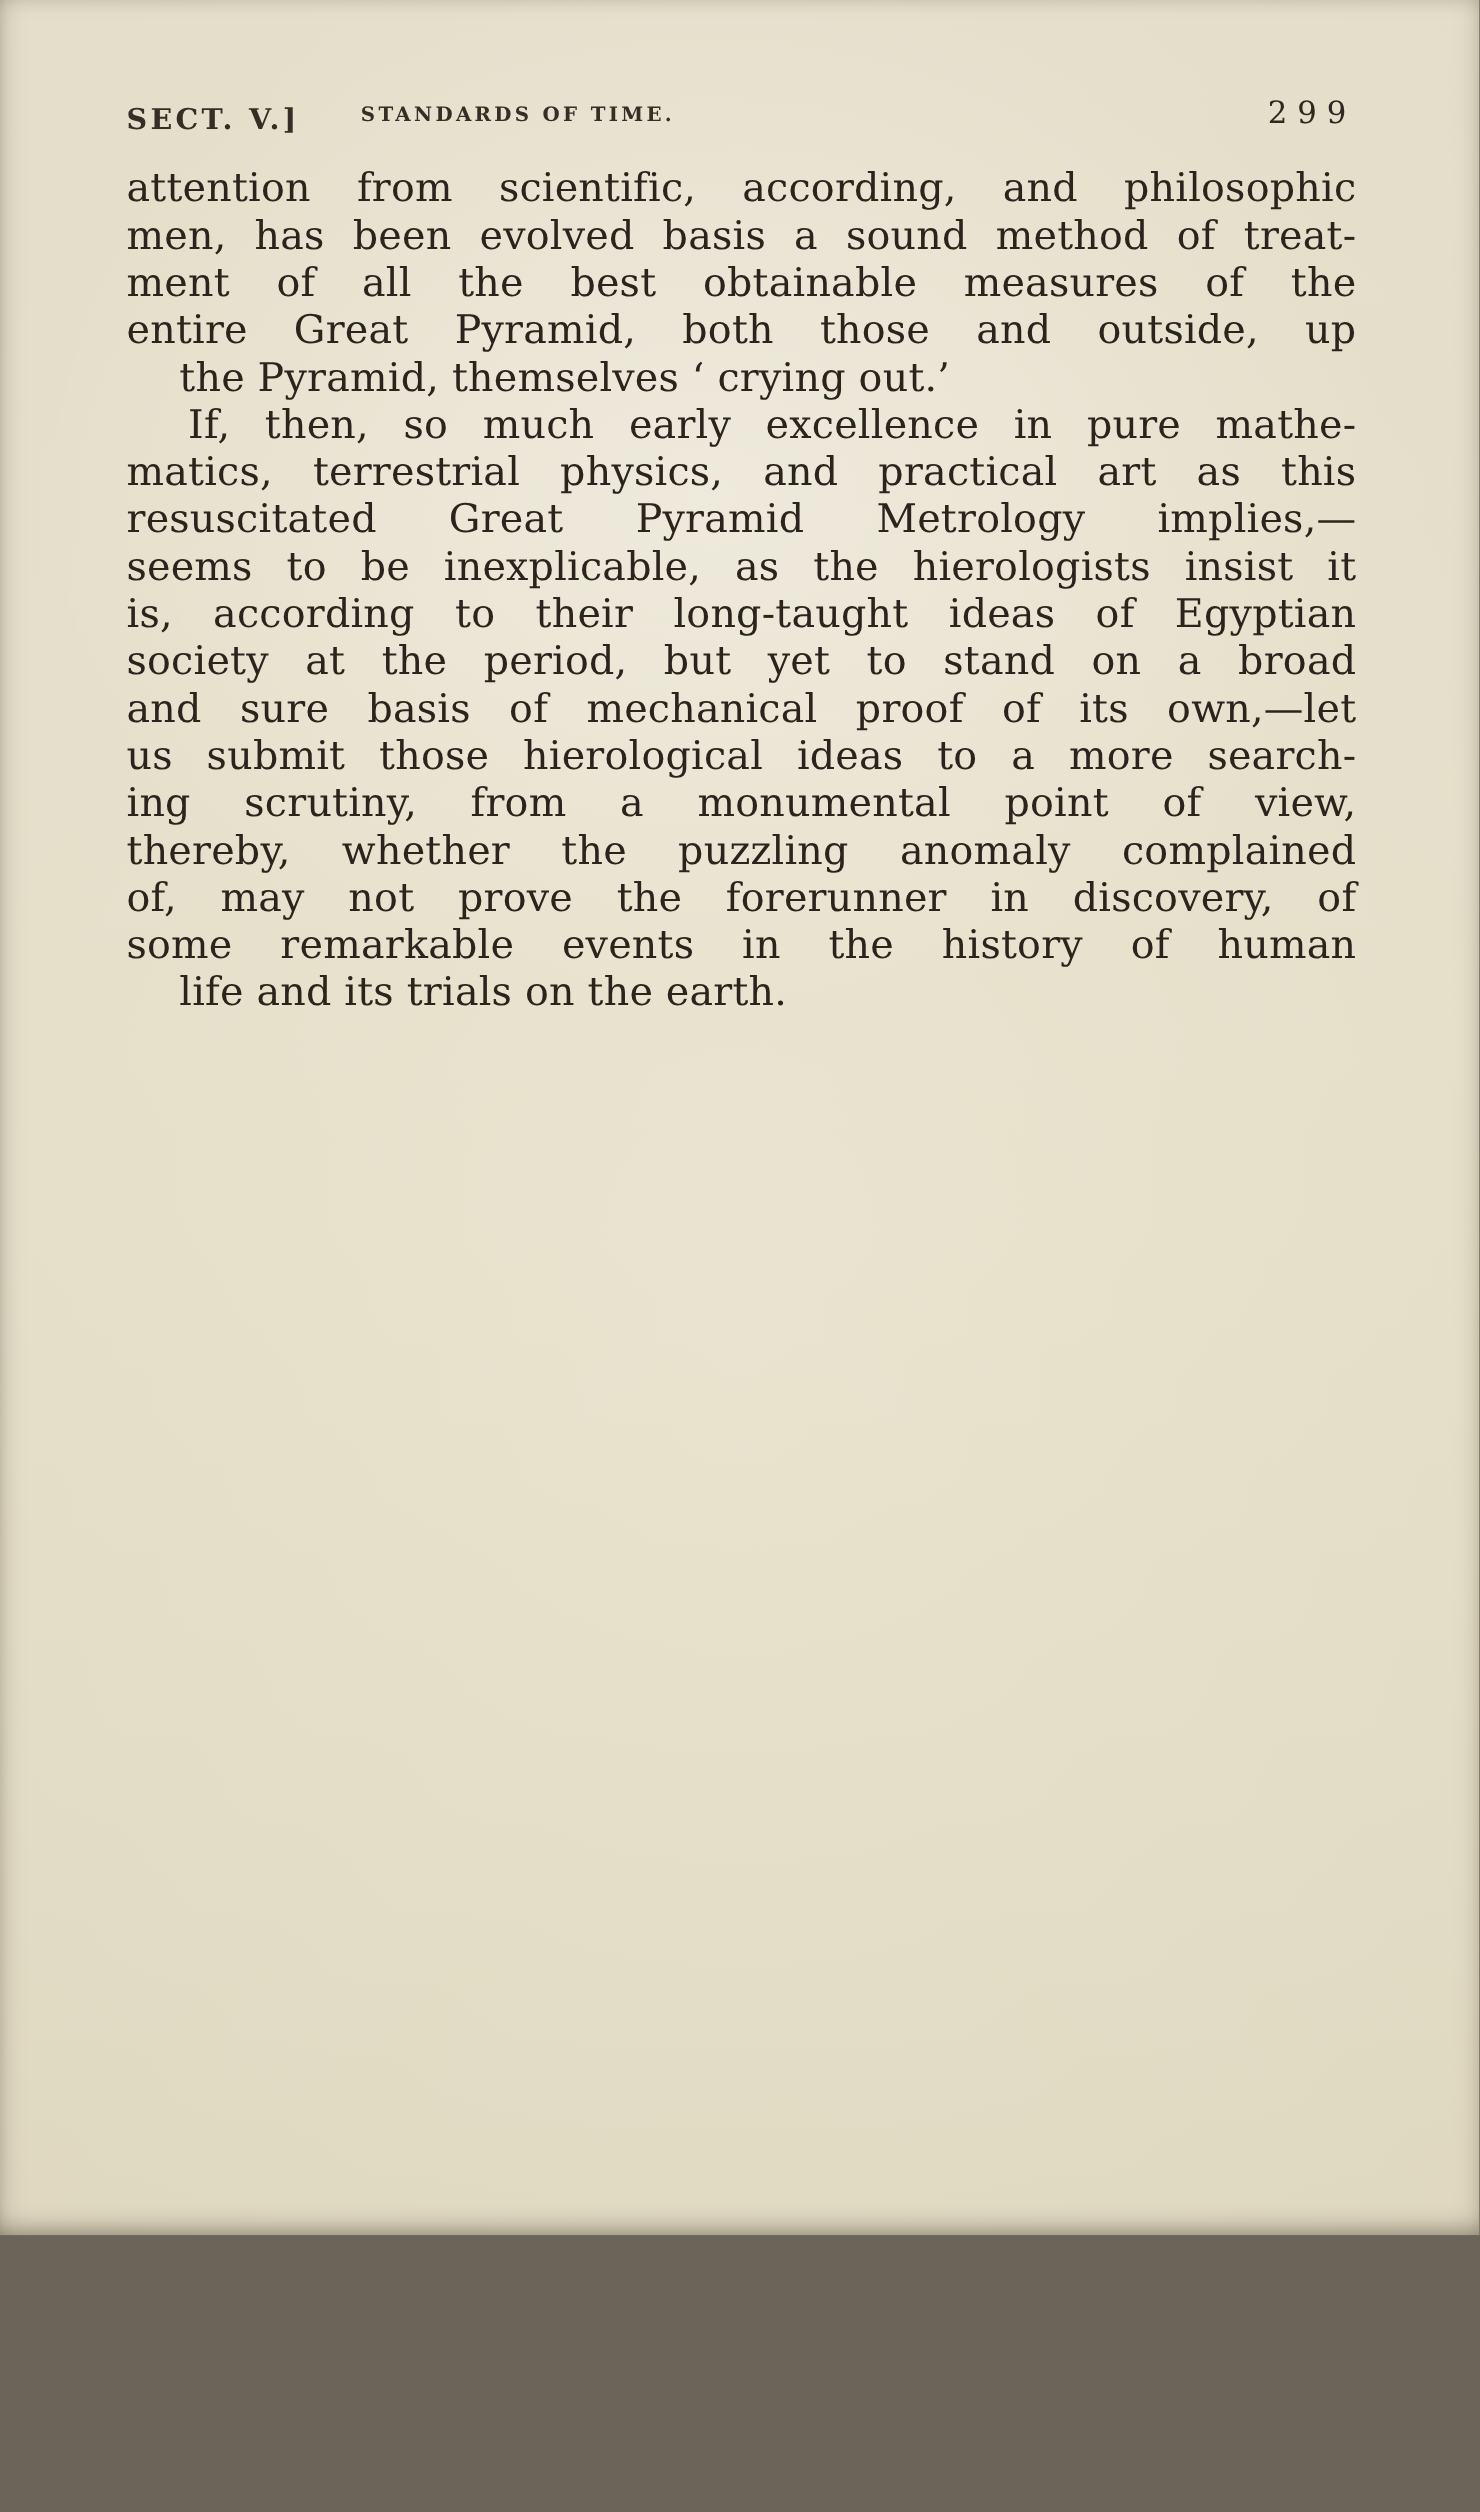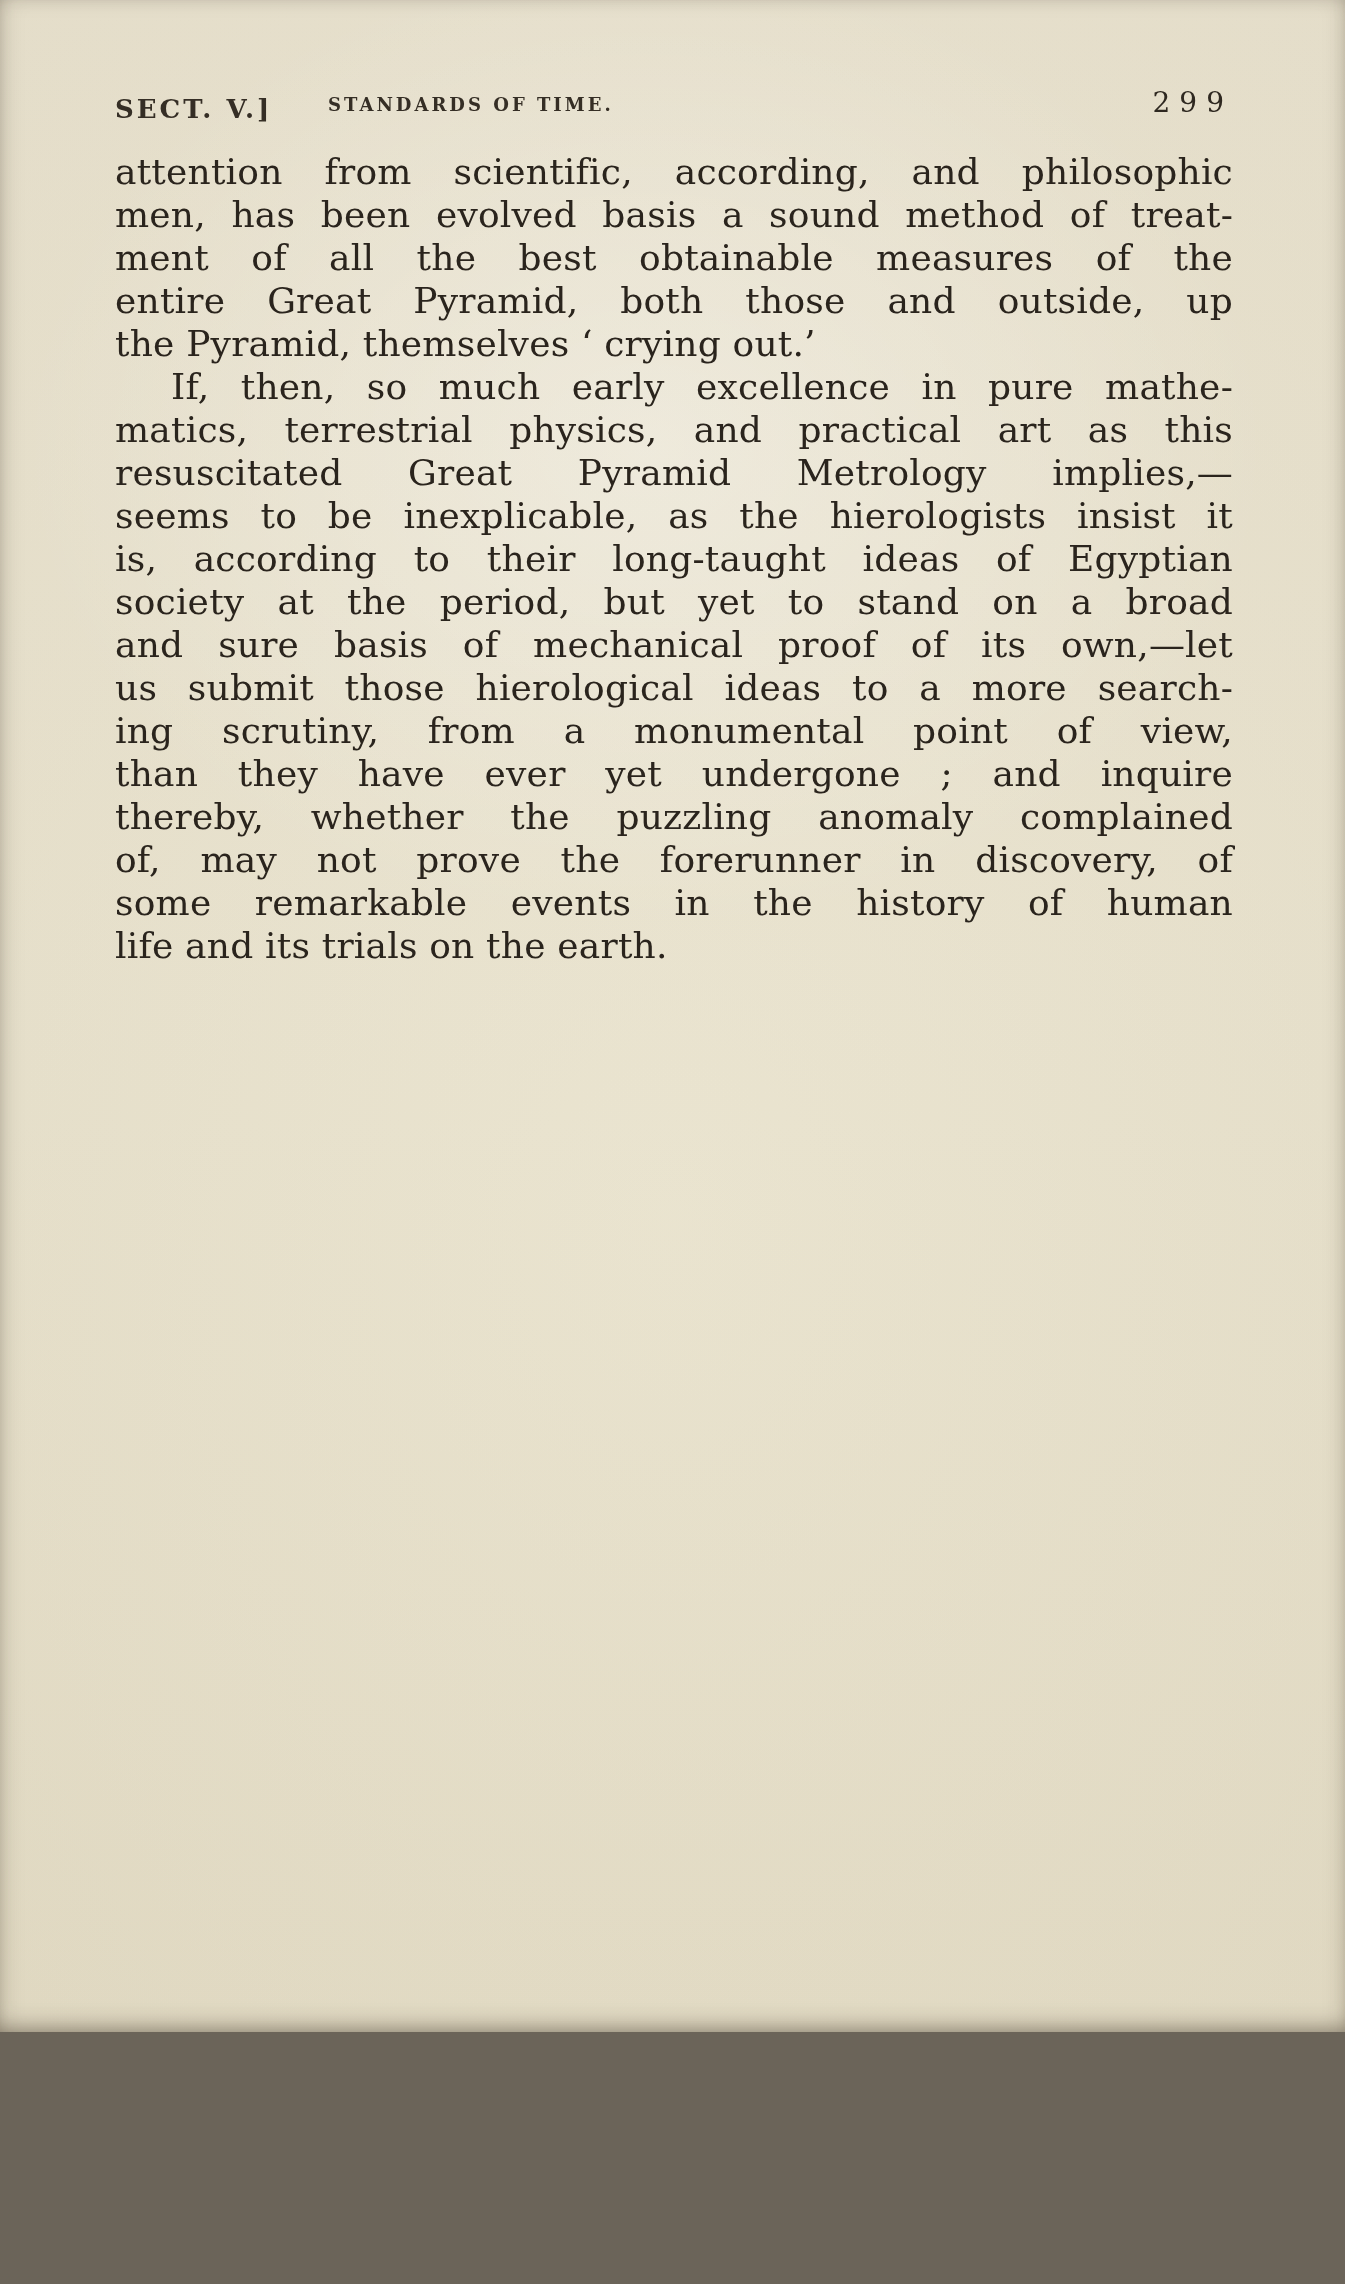--- a/index.html
+++ b/index.html
@@ -80,20 +80,21 @@
     line-height: 43px;
     height: 43px;
     white-space: normal;
     text-align: justify;
     text-align-last: justify;
     letter-spacing: 0.2px;
   }
   .line.last {
     text-align: center;
     text-align-last: left;
+    margin-left: 48px;
   }
   .line.indent {
     text-indent: 56px;
   }
 </style>
 </head>
 <body>
 
 <div class="page">
 
@@ -116,21 +117,20 @@
     <div class="paragraph">
       <div class="line indent">If, then, so much early excellence in pure mathe-</div>
       <div class="line">matics, terrestrial physics, and practical art as this</div>
       <div class="line">resuscitated Great Pyramid Metrology implies,—</div>
       <div class="line">seems to be inexplicable, as the hierologists insist it</div>
       <div class="line">is, according to their long-taught ideas of Egyptian</div>
       <div class="line">society at the period, but yet to stand on a broad</div>
       <div class="line">and sure basis of mechanical proof of its own,—let</div>
       <div class="line">us submit those hierological ideas to a more search-</div>
       <div class="line">ing scrutiny, from a monumental point of view,</div>
-      <div class="line">than they have ever yet undergone ; and inquire</div>
       <div class="line">thereby, whether the puzzling anomaly complained</div>
       <div class="line">of, may not prove the forerunner in discovery, of</div>
       <div class="line">some remarkable events in the history of human</div>
       <div class="line last">life and its trials on the earth.</div>
     </div>
 
   </main>
 
 </div>
 

